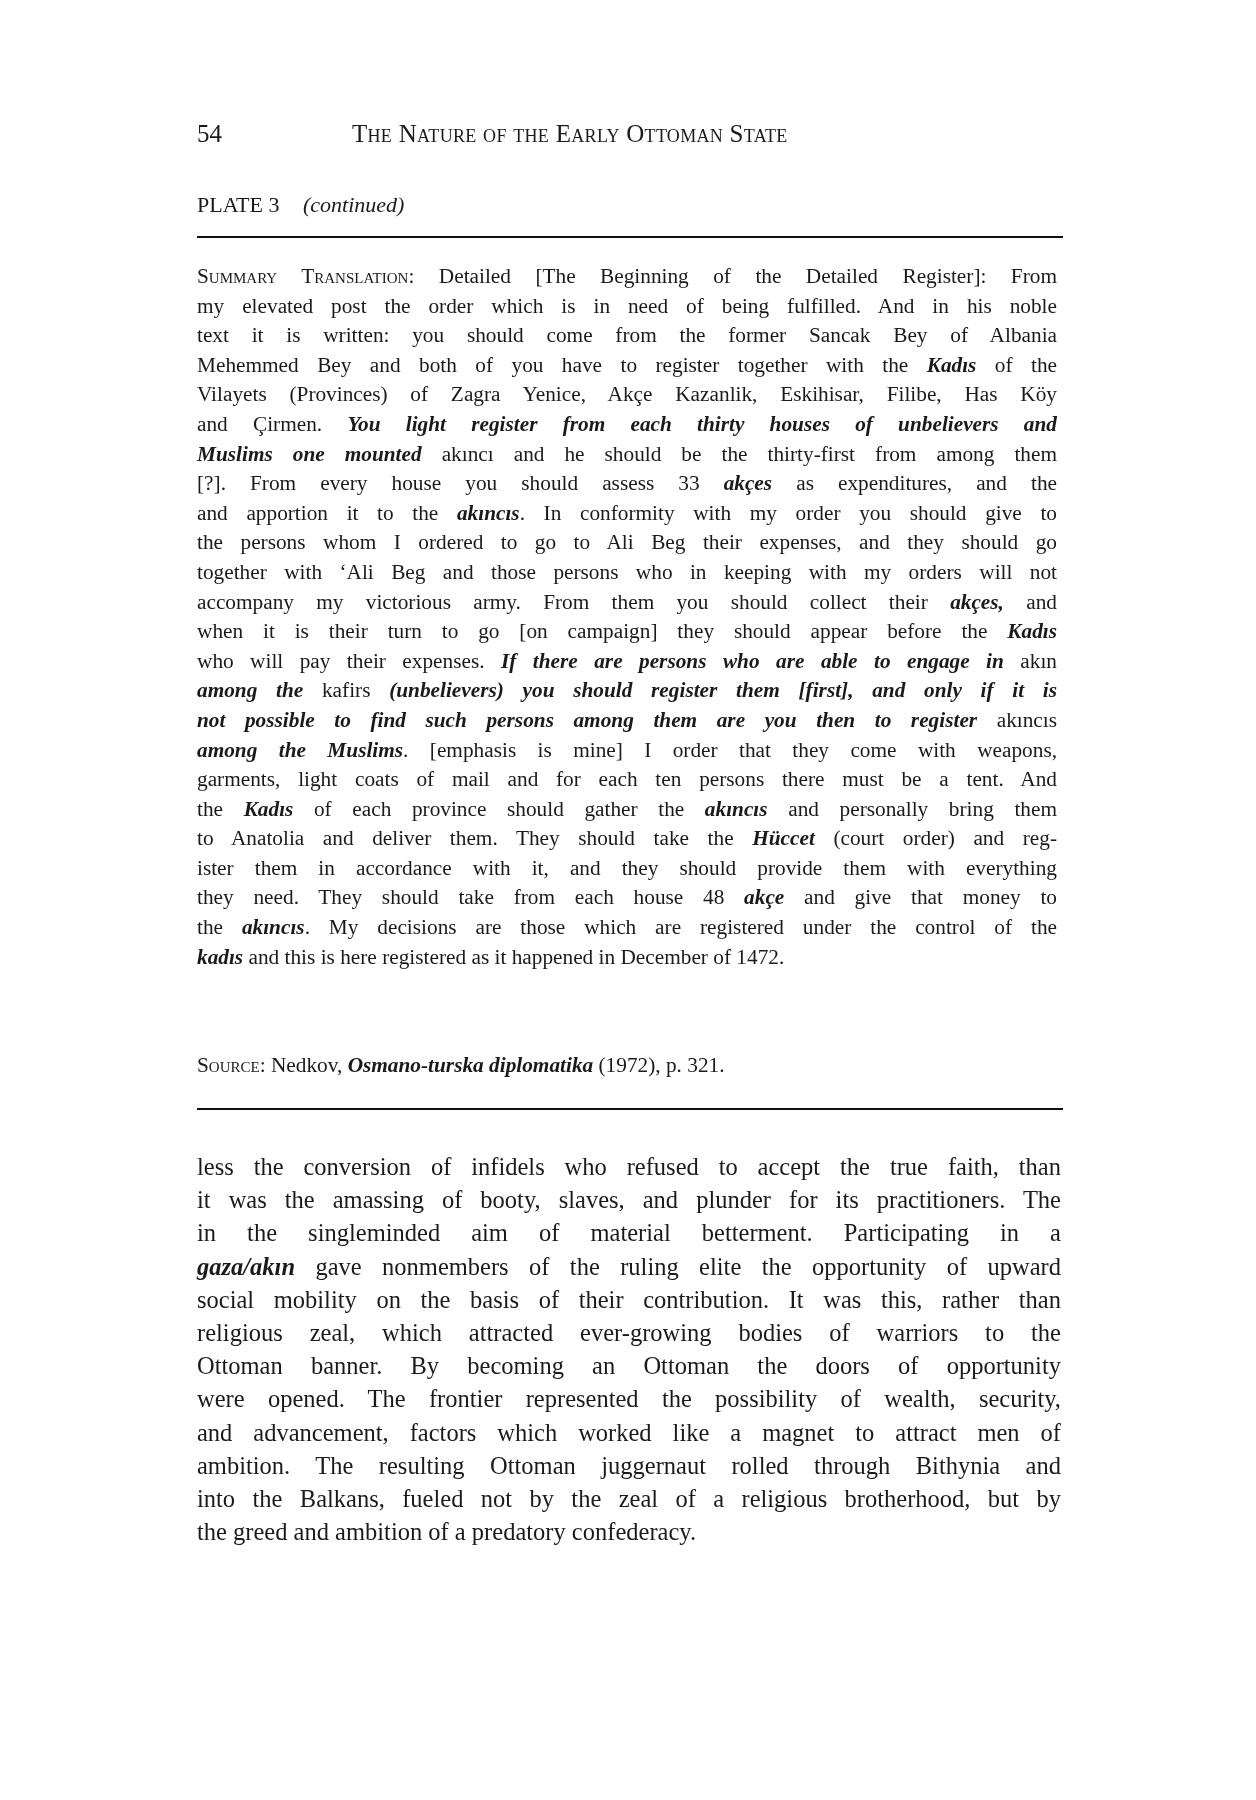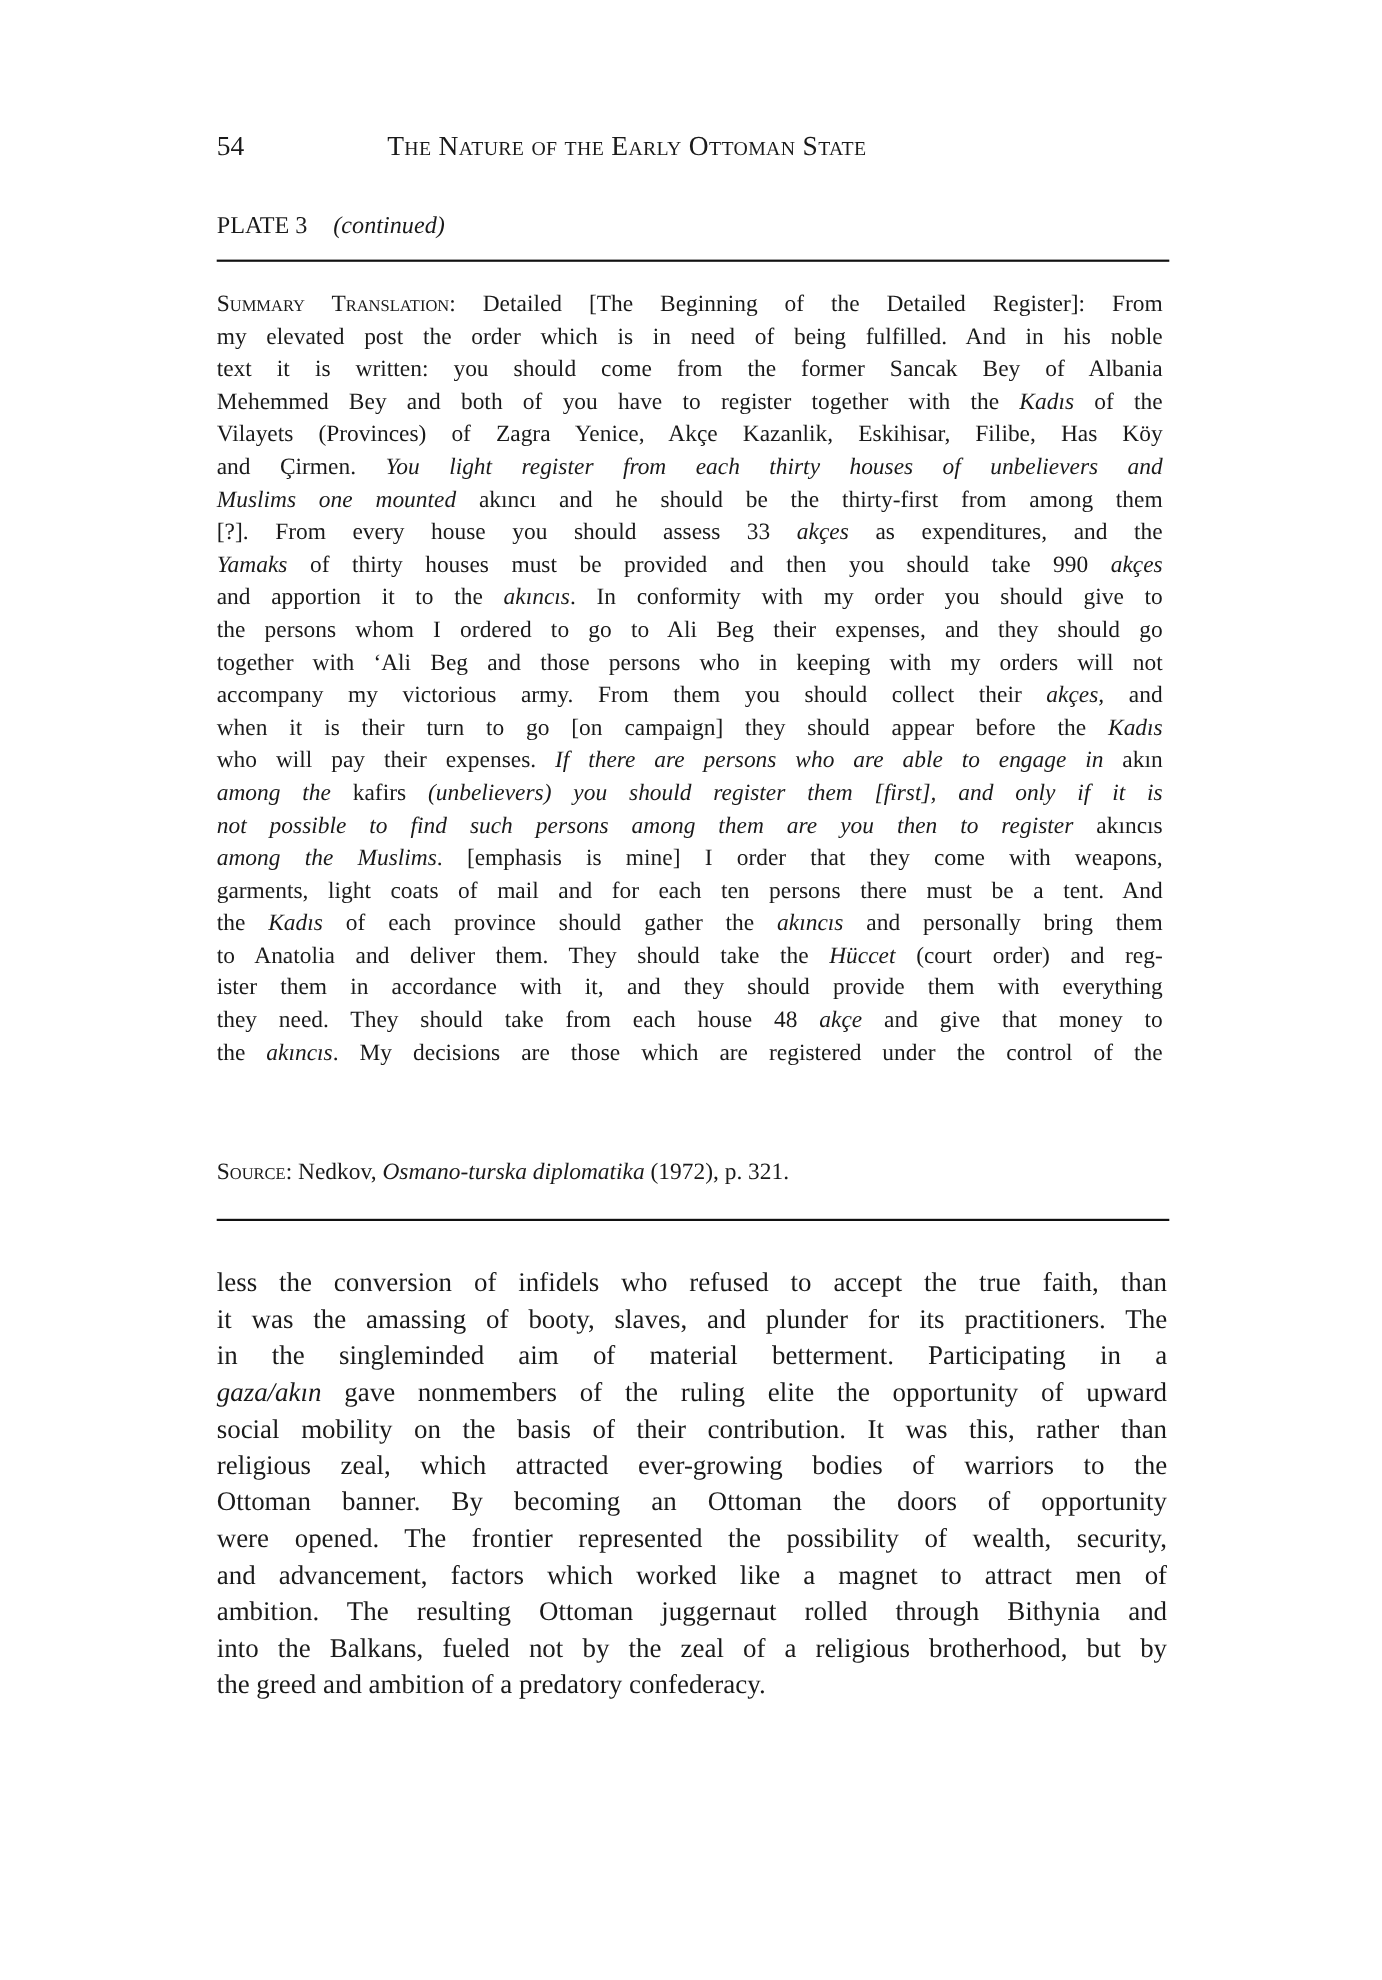--- a/index.html
+++ b/index.html
@@ -15,21 +15,21 @@
   .rule { position: absolute; left: 197px; width: 866px; height: 0; border-top: 2px solid #111; }
   .rule.top { top: 236px; }
   .rule.bottom { top: 1108px; }
   .summary { position: absolute; top: 262px; left: 197px; width: 860px; }
   .summary .line {
     font-size: 21.3px; line-height: 29.6px; height: 29.6px; white-space: nowrap;
     text-align: justify; text-align-last: justify; overflow: visible;
   }
   .summary .line.last { text-align-last: left; }
   .sc { font-variant: small-caps; }
-  .it { font-style: italic; }
+  .it { font-style: italic; font-weight: bold; }
   .source { position: absolute; top: 1053px; left: 197px; font-size: 21.3px; white-space: nowrap; }
   .body-text { position: absolute; top: 1150px; left: 197px; width: 864px; }
   .body-text .line {
     font-size: 24.5px; line-height: 33.2px; height: 33.2px; white-space: nowrap;
     text-align: justify; text-align-last: justify;
   }
   .body-text .line.last { text-align-last: left; }
 </style>
 </head>
 <body>
@@ -45,36 +45,36 @@
 
 <div class="summary" id="summary">
     <div class="line"><span class="sc">Summary Translation:</span><span> Detailed [The Beginning of the Detailed Register]: From</span></div>
     <div class="line"><span>my elevated post the order which is in need of being fulfilled. And in his noble</span></div>
     <div class="line"><span>text it is written: you should come from the former Sancak Bey of Albania</span></div>
     <div class="line"><span>Mehemmed Bey and both of you have to register together with the </span><span class="it">Kadıs</span><span> of the</span></div>
     <div class="line"><span>Vilayets (Provinces) of Zagra Yenice, Akçe Kazanlik, Eskihisar, Filibe, Has Köy</span></div>
     <div class="line"><span>and Çirmen. </span><span class="it">You light register from each thirty houses of unbelievers and</span></div>
     <div class="line"><span class="it">Muslims one mounted</span><span> akıncı and he should be the thirty-first from among them</span></div>
     <div class="line"><span>[?]. From every house you should assess 33 </span><span class="it">akçes</span><span> as expenditures, and the</span></div>
-    <div class="line"><span class="it">Yamaks</span><span> of thirty houses must be provided and then you should take 990 </span><span class="it">akçes</span></div>
     <div class="line"><span>and apportion it to the </span><span class="it">akıncıs</span><span>. In conformity with my order you should give to</span></div>
     <div class="line"><span>the persons whom I ordered to go to Ali Beg their expenses, and they should go</span></div>
     <div class="line"><span>together with ‘Ali Beg and those persons who in keeping with my orders will not</span></div>
     <div class="line"><span>accompany my victorious army. From them you should collect their </span><span class="it">akçes,</span><span> and</span></div>
     <div class="line"><span>when it is their turn to go [on campaign] they should appear before the </span><span class="it">Kadıs</span></div>
     <div class="line"><span>who will pay their expenses. </span><span class="it">If there are persons who are able to engage in</span><span> akın</span></div>
     <div class="line"><span class="it">among the</span><span> kafirs </span><span class="it">(unbelievers) you should register them [first], and only if it is</span></div>
     <div class="line"><span class="it">not possible to find such persons among them are you then to register</span><span> akıncıs</span></div>
     <div class="line"><span class="it">among the Muslims</span><span>. [emphasis is mine] I order that they come with weapons,</span></div>
     <div class="line"><span>garments, light coats of mail and for each ten persons there must be a tent. And</span></div>
     <div class="line"><span>the </span><span class="it">Kadıs</span><span> of each province should gather the </span><span class="it">akıncıs</span><span> and personally bring them</span></div>
     <div class="line"><span>to Anatolia and deliver them. They should take the </span><span class="it">Hüccet</span><span> (court order) and reg-</span></div>
     <div class="line"><span>ister them in accordance with it, and they should provide them with everything</span></div>
     <div class="line"><span>they need. They should take from each house 48 </span><span class="it">akçe</span><span> and give that money to</span></div>
     <div class="line"><span>the </span><span class="it">akıncıs</span><span>. My decisions are those which are registered under the control of the</span></div>
+    <div class="line last"><span class="it">kadıs</span><span> and this is here registered as it happened in December of 1472.</span></div>
   </div>
 
 <div class="source"><span class="sc">Source:</span><span> Nedkov, </span><span class="it">Osmano-turska diplomatika</span><span> (1972), p. 321.</span></div>
 
 <div class="rule bottom"></div>
 
 <div class="body-text" id="bodytext">
     <div class="line"><span>less the conversion of infidels who refused to accept the true faith, than</span></div>
     <div class="line"><span>it was the amassing of booty, slaves, and plunder for its practitioners. The</span></div>
     <div class="line"><span>in the singleminded aim of material betterment. Participating in a</span></div>

